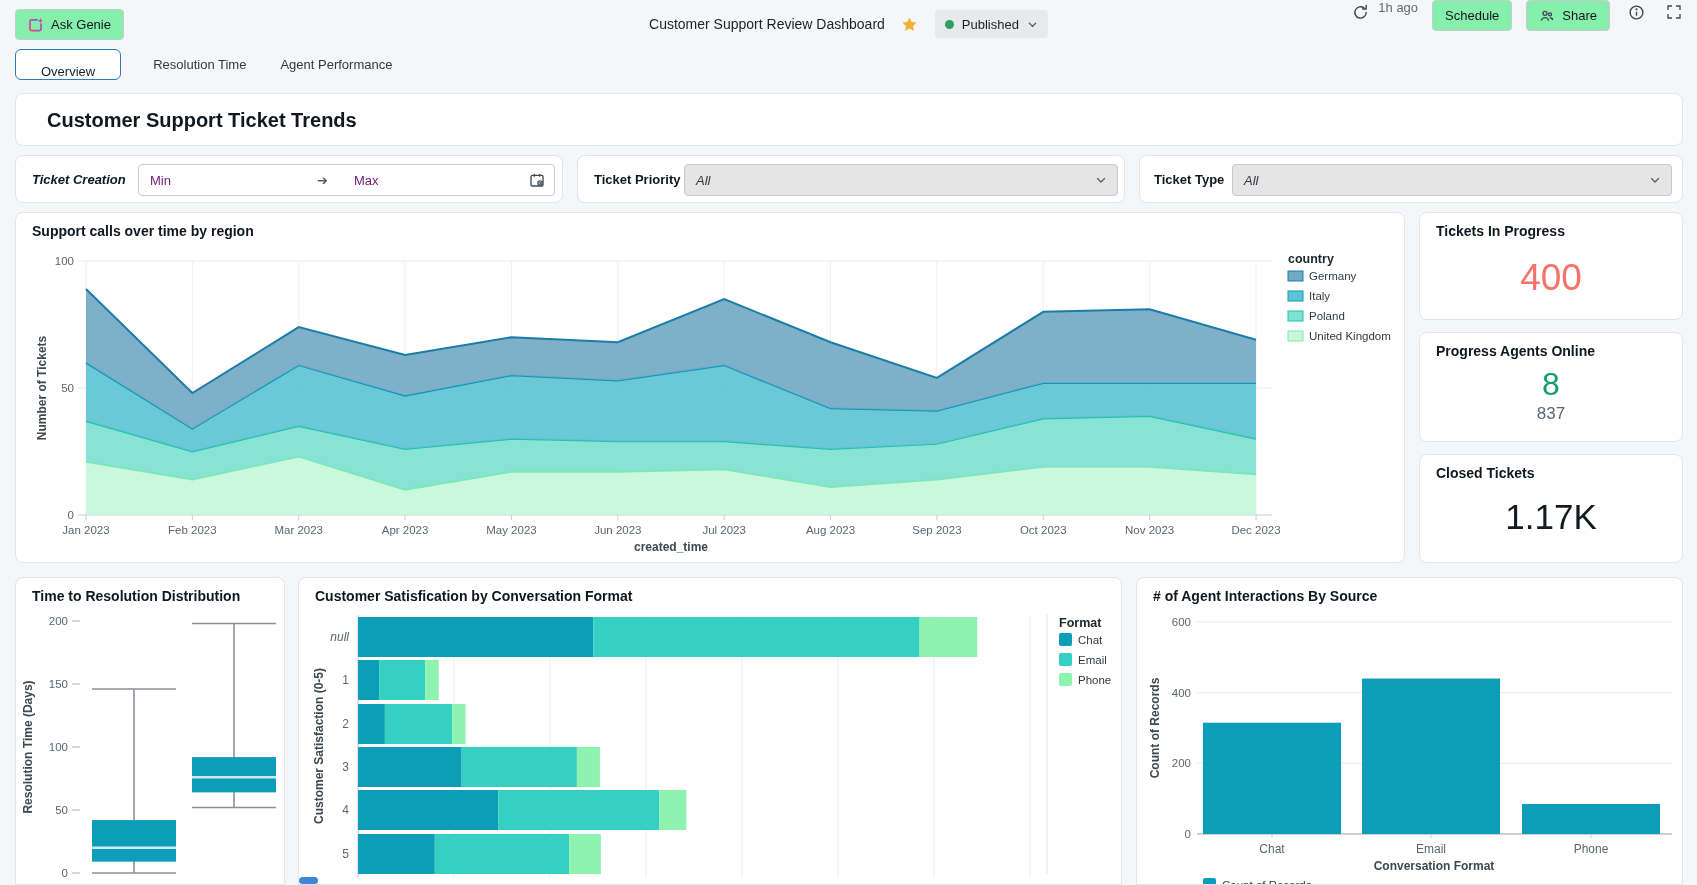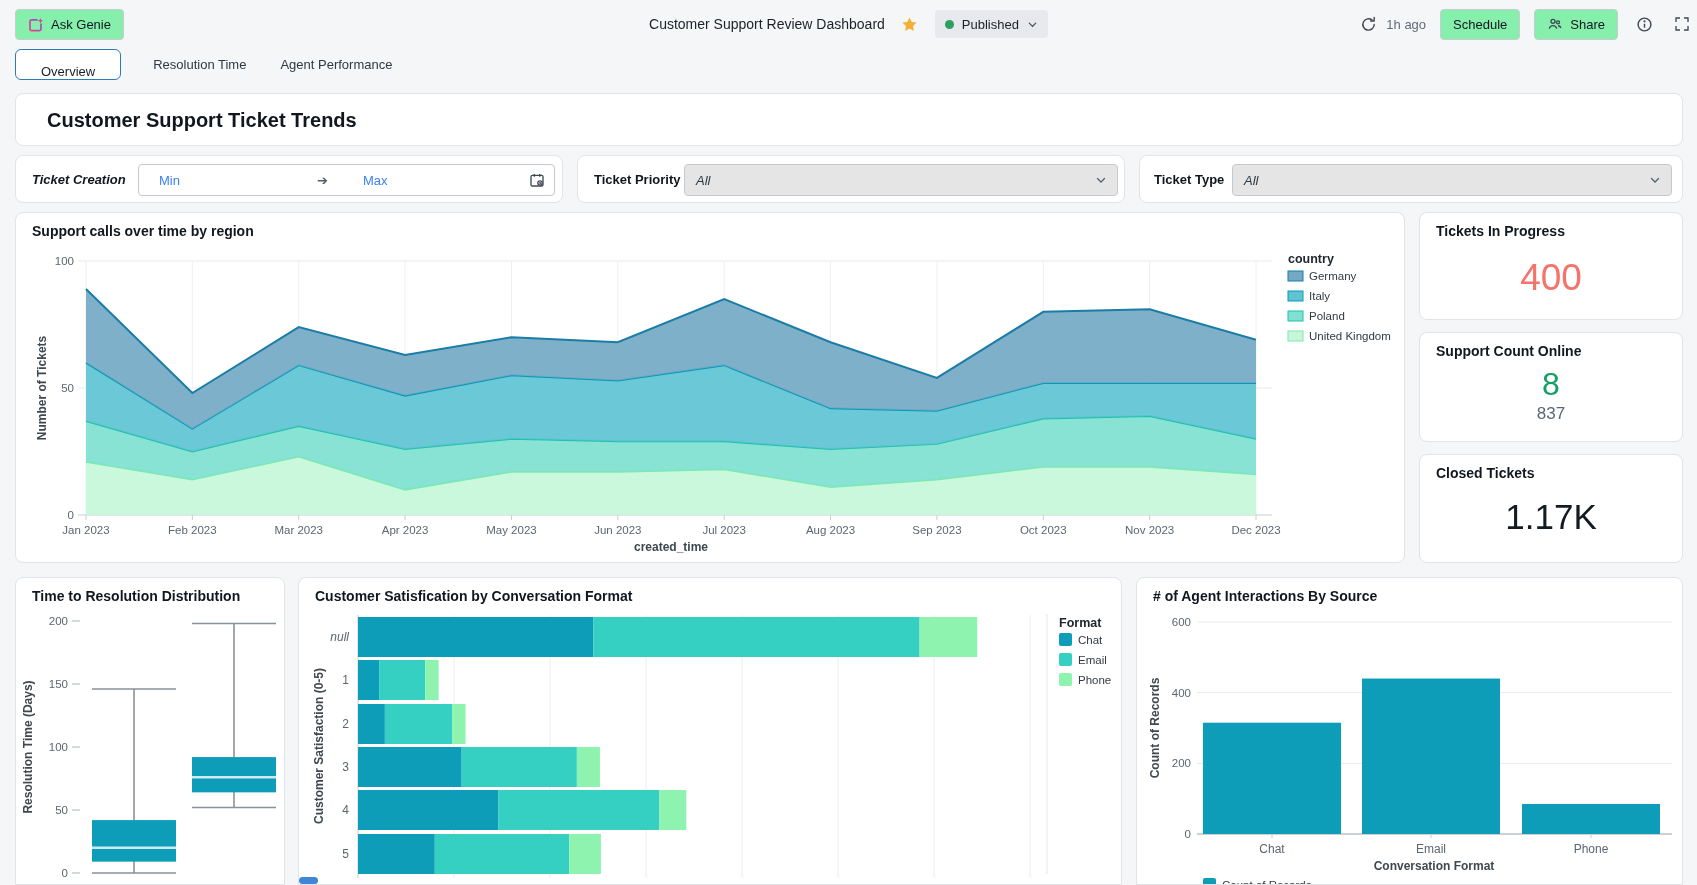--- a/index.html
+++ b/index.html
@@ -12,39 +12,39 @@
   .btn { display:inline-flex; align-items:center; gap:7px; background:#86efac; border:1px solid #c6ccd2;
          border-radius:4px; height:31px; padding:0 12px; font-size:13px; color:#11171f; cursor:pointer; }
   .ask-genie { position:absolute; left:15px; top:9px; }
   .hdr-center { position:absolute; left:0; right:0; top:0; height:48px; display:flex; align-items:center;
                 justify-content:center; gap:13px; pointer-events:none; }
   .hdr-center > * { pointer-events:auto; }
   .dash-title { font-size:14px; color:#1b2128; }
   .pill { display:inline-flex; align-items:center; gap:8px; background:#e7e9ec; border-radius:4px;
           height:28px; padding:0 10px; font-size:13px; color:#1b2128; cursor:pointer; }
   .dot { width:9px; height:9px; border-radius:50%; background:#2f9e63; }
-  .hdr-right { position:absolute; right:3px; top:0; height:48px; display:flex; align-items:center; gap:14px; }
+  .hdr-right { position:absolute; right:11px; top:0; height:48px; display:flex; gap:14px; }
   .muted { color:#5f6b7a; font-size:13px; }
   .icon-btn { display:inline-flex; align-items:center; justify-content:center; width:24px; height:24px; cursor:pointer; }
 
   
   .tabs { position:absolute; left:15px; top:48px; height:32px; display:flex; align-items:center; gap:30px; }
   .tab-active { display:flex; align-items:flex-end; justify-content:center; background:#fff; border:1px solid #2b7bb9;
                 border-radius:6px; height:31px; padding:0 25px; font-size:13px; color:#16202a; cursor:pointer; }
   .tab { font-size:13px; color:#2f3942; cursor:pointer; padding:6px 2px; }
 
   
   .card { position:absolute; background:#fff; border:1px solid #e1e4e8; border-radius:8px; overflow:hidden; }
   .card-title { position:absolute; left:16px; top:10px; font-size:14px; font-weight:bold; color:#11171f; white-space:nowrap; }
   .page-title { position:absolute; left:31px; top:50%; transform:translateY(-50%); font-size:20px; font-weight:bold; }
 
   
   .filter-label { position:absolute; top:50%; transform:translateY(-50%); font-size:13px; font-weight:bold; white-space:nowrap; }
   .date-input { position:absolute; top:8px; height:32px; border:1px solid #c5cad0; border-radius:4px; background:#fff; }
-  .ph { position:absolute; top:50%; transform:translateY(-50%); font-size:13px; color:#3b82f6;margin-left:9px; }
+  .ph { position:absolute; top:50%; transform:translateY(-50%); font-size:13px; color:#701a75; }
   .select { position:absolute; top:8px; height:32px; border:1px solid #c5cad0; border-radius:4px; background:#e5e5e5; cursor:pointer;padding-left:24px; }
   .select .val { position:absolute; left:11px; top:50%; transform:translateY(-50%); font-size:13px; font-style:italic; color:#2f3942; }
   .chev { position:absolute; right:10px; top:50%; transform:translateY(-50%); }
 
   
   .kpi-value { position:absolute; left:0; width:100%; text-align:center; font-weight:normal; }
   .kpi-sub { position:absolute; left:0; width:100%; text-align:center; }
 
   svg text { font-family:"Liberation Sans","DejaVu Sans",sans-serif; }
   .tick { font-size:11.5px; fill:#5c6570; }
@@ -245,21 +245,21 @@
         <rect x="1272" y="118" width="15" height="10" fill="#c6f7da" stroke="#7debaa"></rect>
         <text x="1293" y="127" class="legend-label" text-anchor="start">United Kingdom</text>
       </svg>
   </div>
 
   <div class="card" style="left:1419px; top:212px; width:264px; height:108px;">
     <div class="card-title">Tickets In Progress</div>
     <div class="kpi-value" style="top:44px; font-size:37px; color:#f4736b;">400</div>
   </div>
   <div class="card" style="left:1419px; top:332px; width:264px; height:110px;">
-    <div class="card-title">Support Count Online</div>
+    <div class="card-title">Progress Agents Online</div>
     <div class="kpi-value" style="top:33px; font-size:32px; color:#13a065;">8</div>
     <div class="kpi-sub" style="top:71px; font-size:17px; color:#5b6774;">837</div>
   </div>
   <div class="card" style="left:1419px; top:454px; width:264px; height:109px;">
     <div class="card-title">Closed Tickets</div>
     <div class="kpi-value" style="top:42px; font-size:35px; color:#131a22;">1.17K</div>
   </div>
 
   <div class="card" style="left:15px; top:577px; width:270px; height:308px; border-radius:8px 8px 0 0;">
     <div class="card-title">Time to Resolution Distribution</div>

